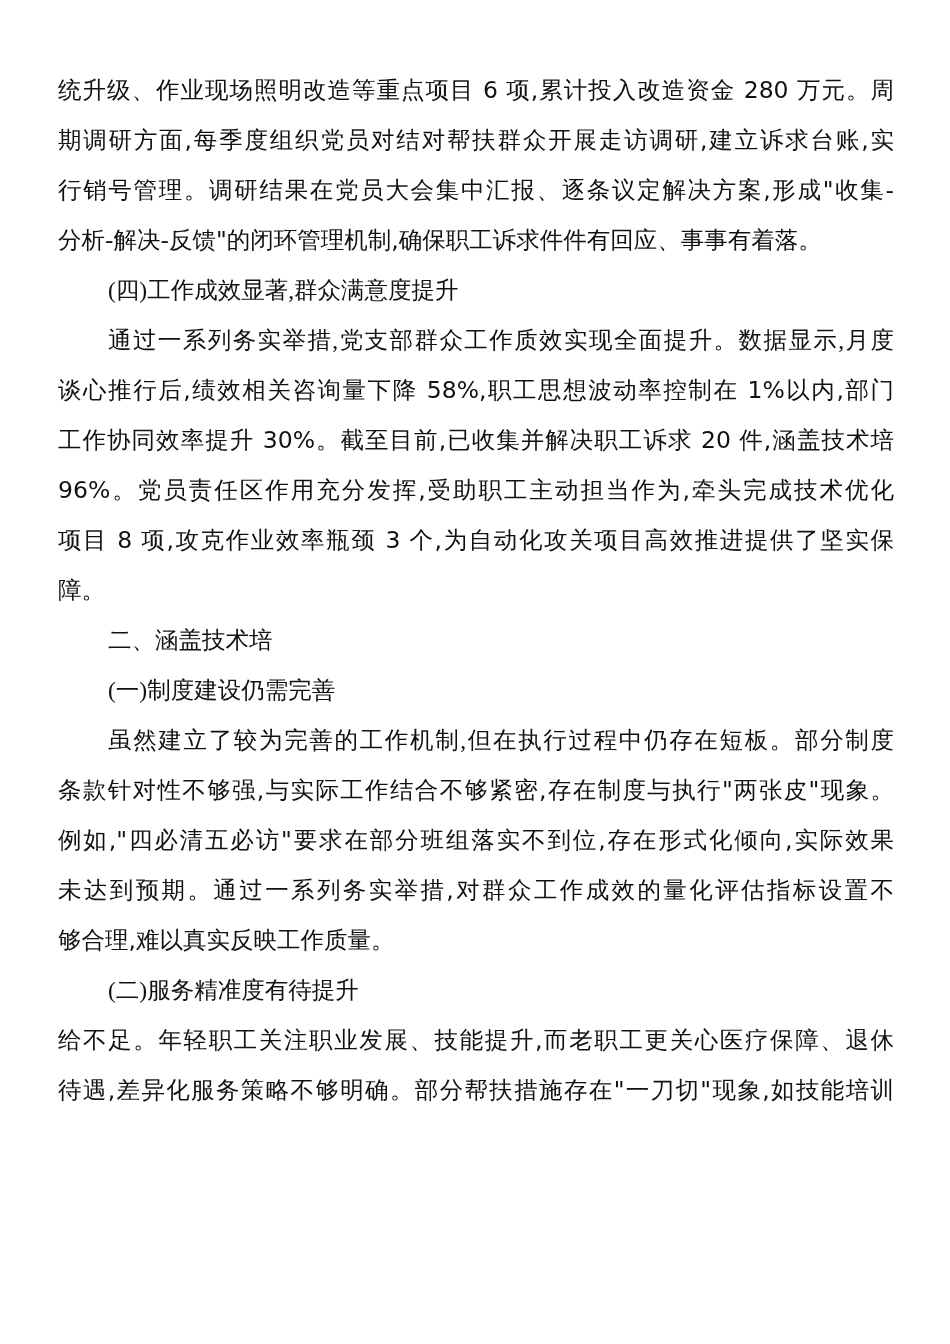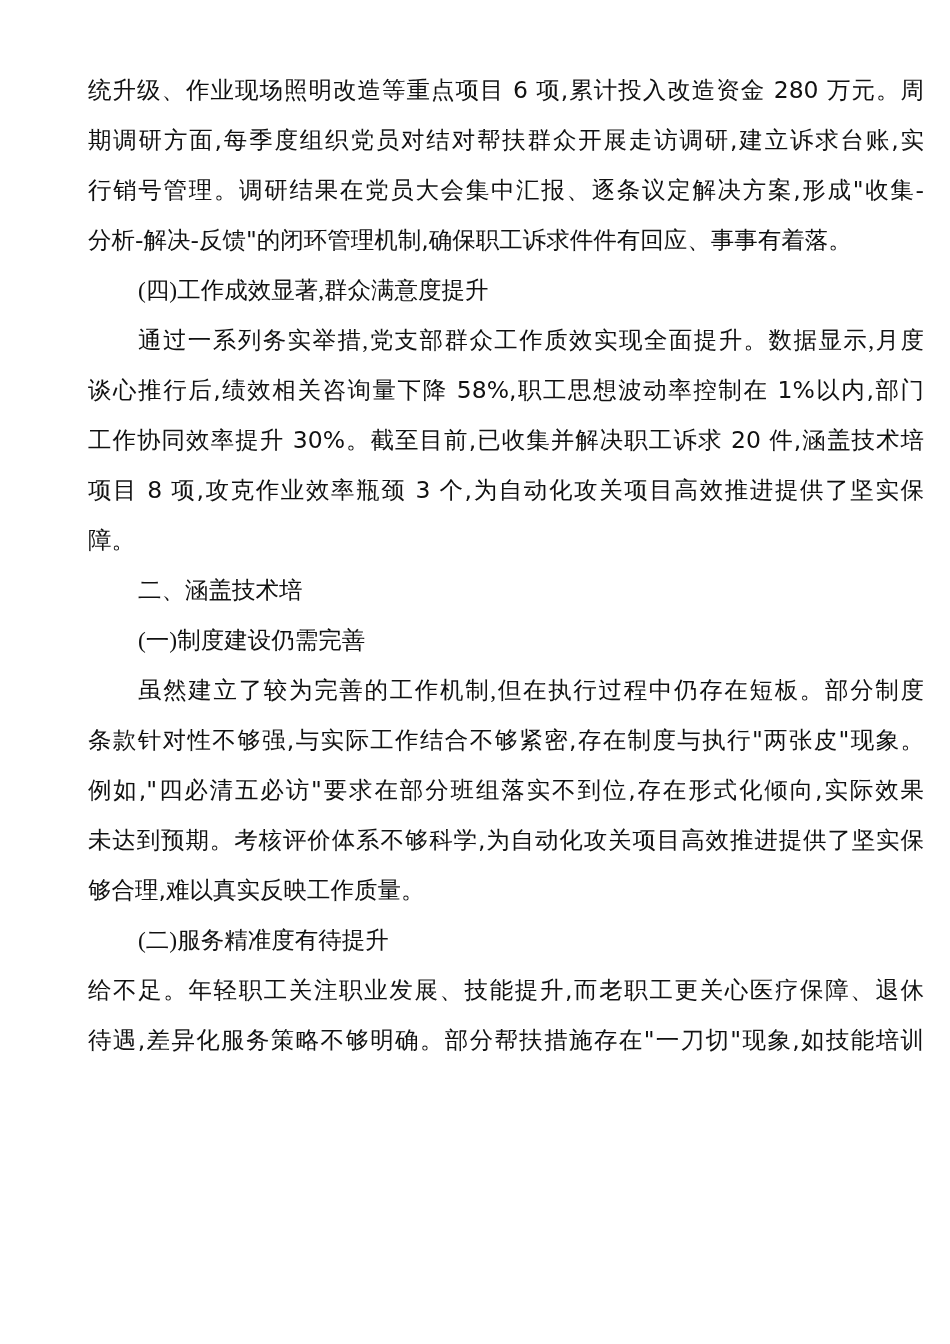--- a/index.html
+++ b/index.html
@@ -1,20 +1,20 @@
 <!DOCTYPE html>
 <html><head>
 <meta charset="utf-8">
 <style>
   html, body { margin: 0; padding: 0; background: #ffffff; }
   body { width: 950px; height: 1344px; overflow: hidden; position: relative; }
   .page {
     position: absolute; left: 58px; top: 65px; width: 836px;
     font-family: "DejaVu Sans", "Liberation Sans", sans-serif;
-    font-size: 23.5px; color: #111111; margin-left: 30px;
+    font-size: 23.5px; color: #111111;
   }
   .line {
     height: 50px; line-height: 50px; white-space: nowrap;
     text-align: justify; text-align-last: justify;
   }
   .line.last { text-align-last: left; }
   .line.indent { padding-left: 50px; font-family: Liberation Serif, serif; }
   .heading { text-align-last: left; }
 </style>
 </head>
@@ -25,30 +25,31 @@
   <div class="line">统升级、作业现场照明改造等重点项目 6 项,累计投入改造资金 280 万元。周</div>
   <div class="line">期调研方面,每季度组织党员对结对帮扶群众开展走访调研,建立诉求台账,实</div>
   <div class="line">行销号管理。调研结果在党员大会集中汇报、逐条议定解决方案,形成"收集-</div>
   <div class="line last">分析-解决-反馈"的闭环管理机制,确保职工诉求件件有回应、事事有着落。</div>
 
   <div class="line indent heading">(四)工作成效显著,群众满意度提升</div>
 
   <div class="line indent">通过一系列务实举措,党支部群众工作质效实现全面提升。数据显示,月度</div>
   <div class="line">谈心推行后,绩效相关咨询量下降 58%,职工思想波动率控制在 1%以内,部门</div>
   <div class="line">工作协同效率提升 30%。截至目前,已收集并解决职工诉求 20 件,涵盖技术培</div>
+  <div class="line">96%。党员责任区作用充分发挥,受助职工主动担当作为,牵头完成技术优化</div>
   <div class="line">项目 8 项,攻克作业效率瓶颈 3 个,为自动化攻关项目高效推进提供了坚实保</div>
   <div class="line last">障。</div>
 
   <div class="line indent heading">二、涵盖技术培</div>
 
   <div class="line indent heading">(一)制度建设仍需完善</div>
 
   <div class="line indent">虽然建立了较为完善的工作机制,但在执行过程中仍存在短板。部分制度</div>
   <div class="line">条款针对性不够强,与实际工作结合不够紧密,存在制度与执行"两张皮"现象。</div>
   <div class="line">例如,"四必清五必访"要求在部分班组落实不到位,存在形式化倾向,实际效果</div>
-  <div class="line">未达到预期。考核评价体系不够科学,为自动化攻关项目高效推进提供了坚实保</div>
+  <div class="line">未达到预期。通过一系列务实举措,对群众工作成效的量化评估指标设置不</div>
   <div class="line last">够合理,难以真实反映工作质量。</div>
 
   <div class="line indent heading">(二)服务精准度有待提升</div>
 
   <div class="line">给不足。年轻职工关注职业发展、技能提升,而老职工更关心医疗保障、退休</div>
   <div class="line">待遇,差异化服务策略不够明确。部分帮扶措施存在"一刀切"现象,如技能培训</div>
 </div>
 
 </body></html>

